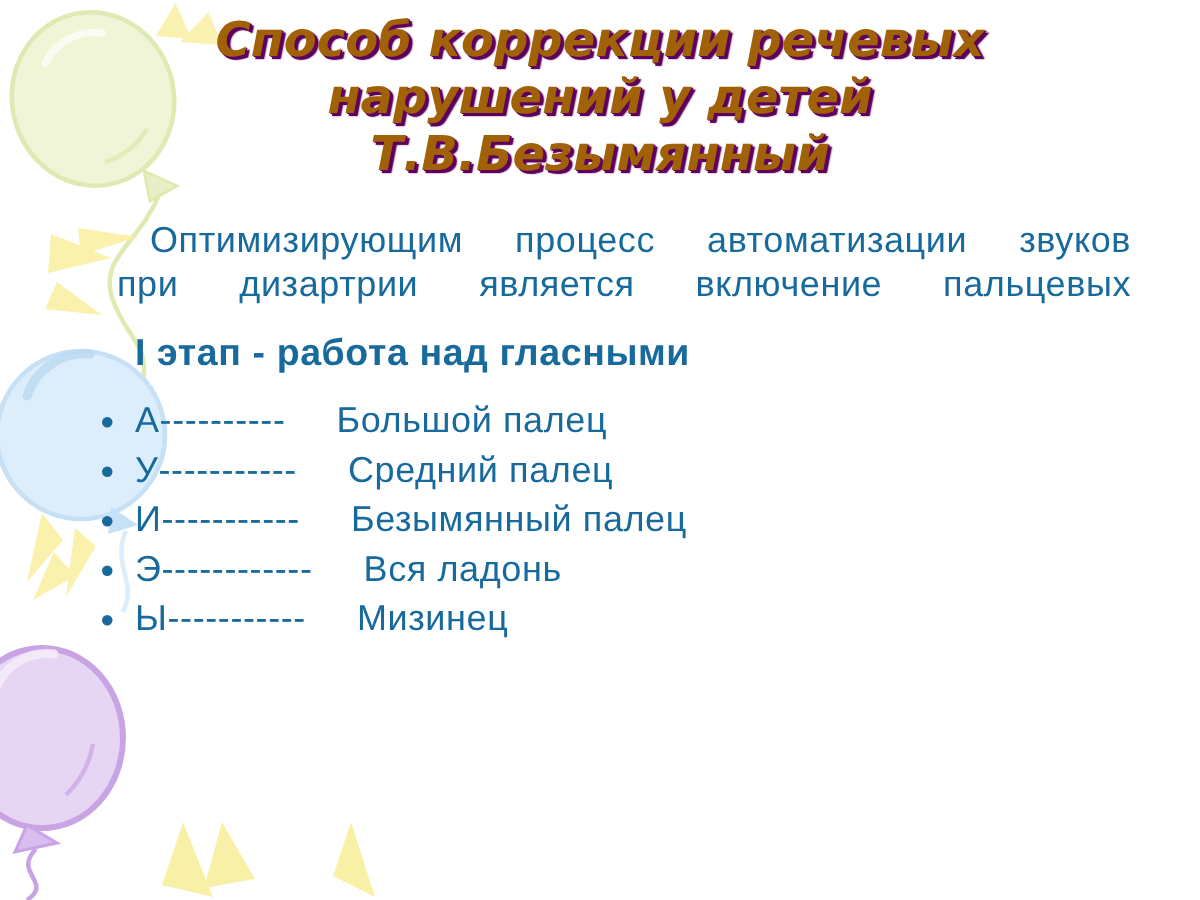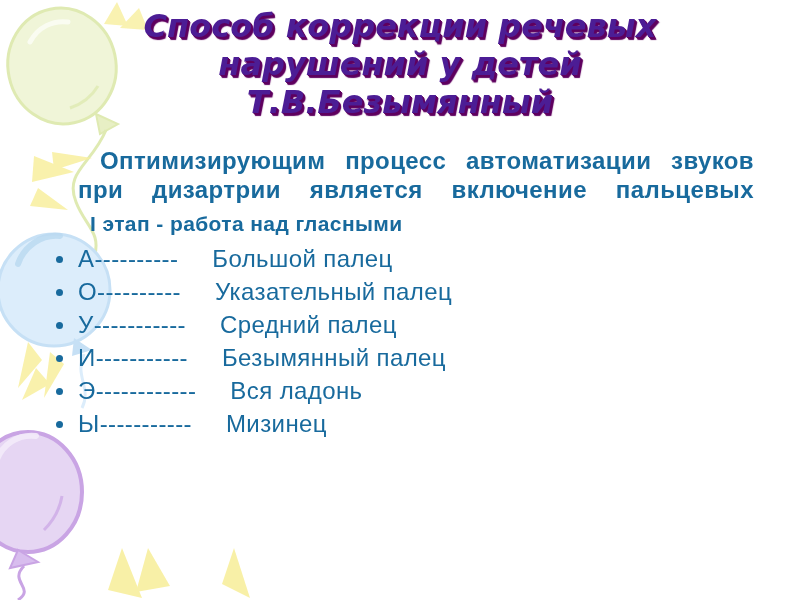--- a/index.html
+++ b/index.html
@@ -21,58 +21,57 @@
 
   .title {
     margin: 0;
     padding-top: 7px;
     text-align: center;
     font-family: "DejaVu Sans", sans-serif;
     font-style: italic;
     font-weight: 700;
     font-size: 32px;
     line-height: 38px;
-    color: #4c1d95;
+    color: #a16207;
     text-shadow: 1px 1px 0 #5f005f, 2px 2px 0 #5f005f, 2.5px 2.5px 1px #5f005f;
     letter-spacing: 0px;
   }
   .title .tline { display: block; }
 
   .content {
     margin: 25px 46px 0 78px;
     width: 676px;
     color: #186a9d;
   }
   .para {
     margin: 14px 0 3px 0;
     font-size: 24px;
     line-height: 29px;
     letter-spacing: 0.4px;
-    font-weight: bold;
   }
   .jline {
     display: block;
     text-align: justify;
     text-align-last: justify;
   }
   .jline.last { text-align-last: left; }
   .indent1 { text-indent: 22px; }
   .indent2 { text-indent: 38px; }
 
   .stage {
-    margin: 3px 0 2px 12px;
+    margin: 15px 0 2px 12px;
     font-weight: 700;
-    font-size: 21px;
+    font-size: 25px;
     line-height: 33px;
     letter-spacing: 0.4px;
   }
 
   .flist {
     list-style: none;
-    margin: 0;
+    margin: 12px;
     padding: 0;
   }
   .flist li {
     position: relative;
     padding-left: 23px;
     margin-left: -23px;
     font-size: 24px;
     line-height: 33px;
     letter-spacing: 0.4px;
     white-space: nowrap;
@@ -157,23 +156,20 @@
       </p>
 
 
       <p class="stage">I этап - работа над гласными</p>
 
       <ul class="flist">
         <li>
           <span class="bullet-dot"></span><span class="prefix">А----------</span><span class="flabel">Большой палец</span>
         </li>
         <li>
-          <span class="bullet-dot"></span><span class="prefix">О----------</span><span class="flabel">Указательный палец</span>
-        </li>
-        <li>
           <span class="bullet-dot"></span><span class="prefix">У-----------</span><span class="flabel">Средний палец</span>
         </li>
         <li>
           <span class="bullet-dot"></span><span class="prefix">И-----------</span><span class="flabel">Безымянный палец</span>
         </li>
         <li>
           <span class="bullet-dot"></span><span class="prefix">Э------------</span><span class="flabel">Вся ладонь</span>
         </li>
         <li>
           <span class="bullet-dot"></span><span class="prefix">Ы-----------</span><span class="flabel">Мизинец</span>

